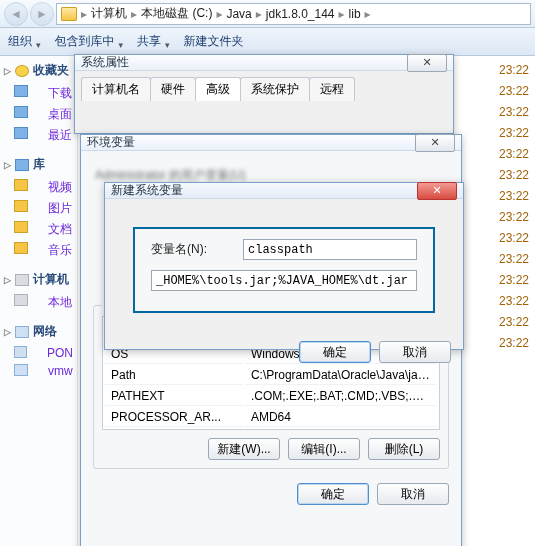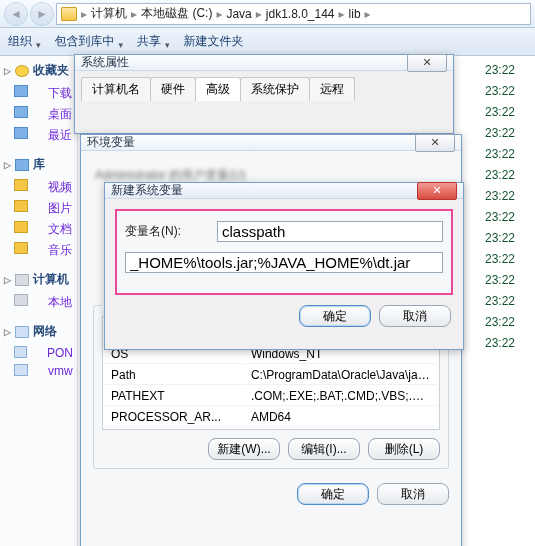--- a/index.html
+++ b/index.html
@@ -26,21 +26,21 @@
 .side-head { display: flex; align-items: center; gap: 4px; color: #2a4c7b; font-weight: bold; margin-bottom: 4px; }
 .side-item { display: flex; align-items: flex-start; gap: 20px; padding: 2px 0 2px 10px; color: #6d28d9; white-space: nowrap; overflow: hidden; }
 .tri { font-size: 9px; color: #888; }
 .mini-icon { width: 14px; height: 12px; background: #f6c545; border: 1px solid #c9a227; }
 .mini-icon.star { background: #f9d24a; border-radius: 50%; }
 .mini-icon.blue { background: #7fb3e8; border: 1px solid #4f8cc9; }
 .mini-icon.disk { background: #d9dde3; border: 1px solid #aab1bb; }
 .mini-icon.net { background: #cfe0f5; border: 1px solid #8bb0d8; }
 
 
-.times { position: absolute; right: 20px; top: 4px; color: #14532d; }
+.times { position: absolute; right: 6px; top: 4px; color: #a16207; }
 .times div { height: 21px; line-height: 21px; text-align: right; }
 
 
 .win { position: absolute; background: #f0f0f0; border: 1px solid #7a9fc9; box-shadow: 0 2px 8px rgba(0,0,0,.25); }
 .titlebar { background: linear-gradient(#fdfdfe,#eaf1fa); border-bottom: 1px solid #cfd9e6; height: 16px; display: flex; align-items: center; padding: 0 6px; color: #234; }
 .titlebar .spacer { flex: 1; }
 .closebtn { width: 40px; height: 18px; border: 1px solid #9aa7b7; background: linear-gradient(#fefefe,#e3e8ee); border-radius: 2px; display: flex; align-items: center; justify-content: center; color: #444; font-size: 11px; }
 .closebtn.red { background: linear-gradient(#f39a95,#d84b3f); border-color: #b33; color: #fff; }
 
 
@@ -51,30 +51,30 @@
 
 
 .envwin { left: 80px; top: 78px; width: 382px; height: 418px; background: #f6f7f9; }
 .envbody { padding: 10px 12px; }
 .groupbox { border: 1px solid #cfd5dd; border-radius: 3px; padding: 10px 8px 8px 8px; position: relative; margin-top: 8px; }
 .groupbox-legend { position: absolute; top: -8px; left: 8px; background: #f6f7f9; padding: 0 4px; color: #333; }
 .vartable { width: 100%; background: #fff; border: 1px solid #c8cfd8; }
 .vartable th { text-align: left; background: linear-gradient(#fafbfc,#e9edf2); border-bottom: 1px solid #cfd5dd; padding: 3px 6px; font-weight: normal; }
 .vartable td { padding: 2px 6px; border-bottom: 1px solid #f0f2f5; white-space: nowrap; overflow: hidden; text-overflow: ellipsis; max-width: 170px; }
 .btnrow { display: flex; gap: 8px; justify-content: flex-end; margin-top: 8px; }
-.btn { min-width: 72px; height: 22px; background: linear-gradient(#fefefe,#e6eaee); border: 1px solid #9aa7b7; border-radius: 8px; display: inline-flex; align-items: center; justify-content: center; padding: 0 8px; }
+.btn { min-width: 72px; height: 22px; background: linear-gradient(#fefefe,#e6eaee); border: 1px solid #9aa7b7; border-radius: 3px; display: inline-flex; align-items: center; justify-content: center; padding: 0 8px; }
 .btn.primary { border-color: #4f8ecb; box-shadow: 0 0 0 1px #bcd6f0 inset; }
 
 
 .newvar { left: 104px; top: 126px; width: 360px; height: 168px; z-index: 5; }
 .newvar .titlebar { background: linear-gradient(#f7f9fc,#e3ecf7); }
-.redbox { border: 2px solid #ec4899; margin: 10px; padding: 10px 8px; background: #f6f7f9; }
+.redbox { border: 2px solid #0369a1; margin: 28px; padding: 10px 16px; background: #f6f7f9; }
 .formrow { display: flex; align-items: center; gap: 10px; margin-bottom: 10px; }
 .formrow label { width: 82px; color: #222; }
-.formrow input { flex: 1; height: 21px; border: 1px solid #9aa7b7; background: #fff; padding: 0 4px; font-family: Liberation Sans, sans-serif; font-size: 15px; }
+.formrow input { flex: 1; height: 21px; border: 1px solid #9aa7b7; background: #fff; padding: 0 4px; font-family: Liberation Mono, monospace; font-size: 12px; }
 .blurred { filter: blur(2px); opacity: .6; }
 </style>
 </head>
 <body>
 
 <div class="explorer-top">
   <div class="nav-arrow disabled">◄</div>
   <div class="nav-arrow disabled">►</div>
   <div class="addr-bar">
     <span class="folder-icon"></span>

